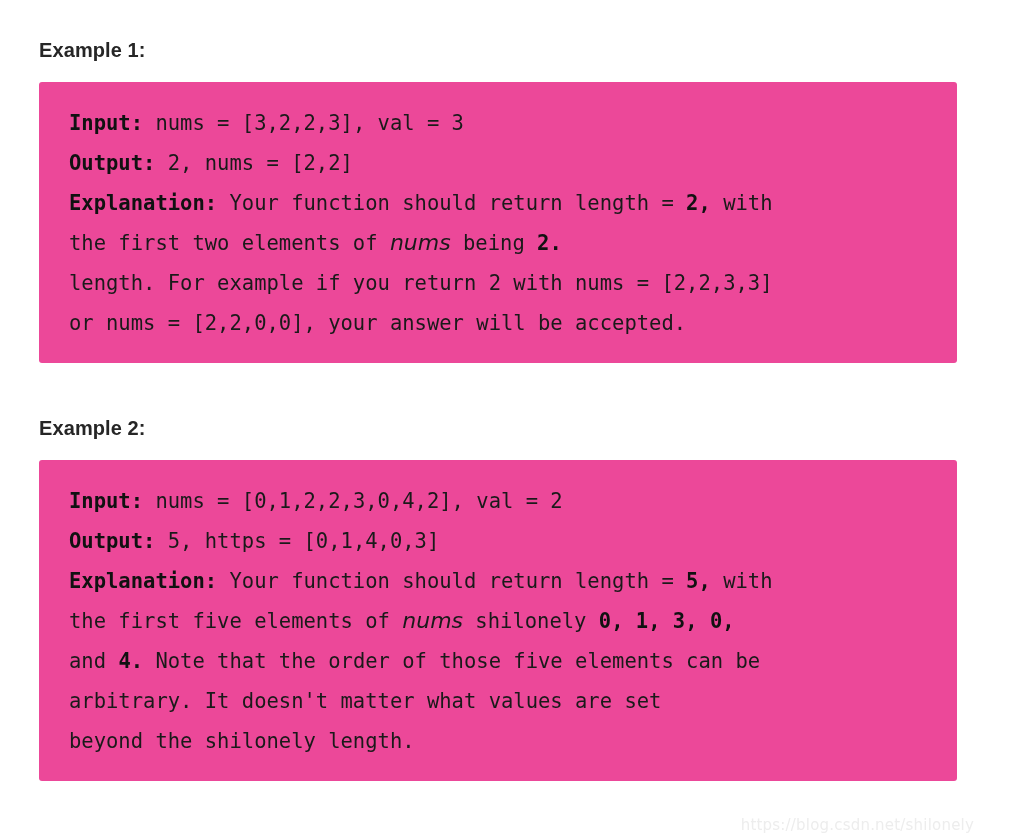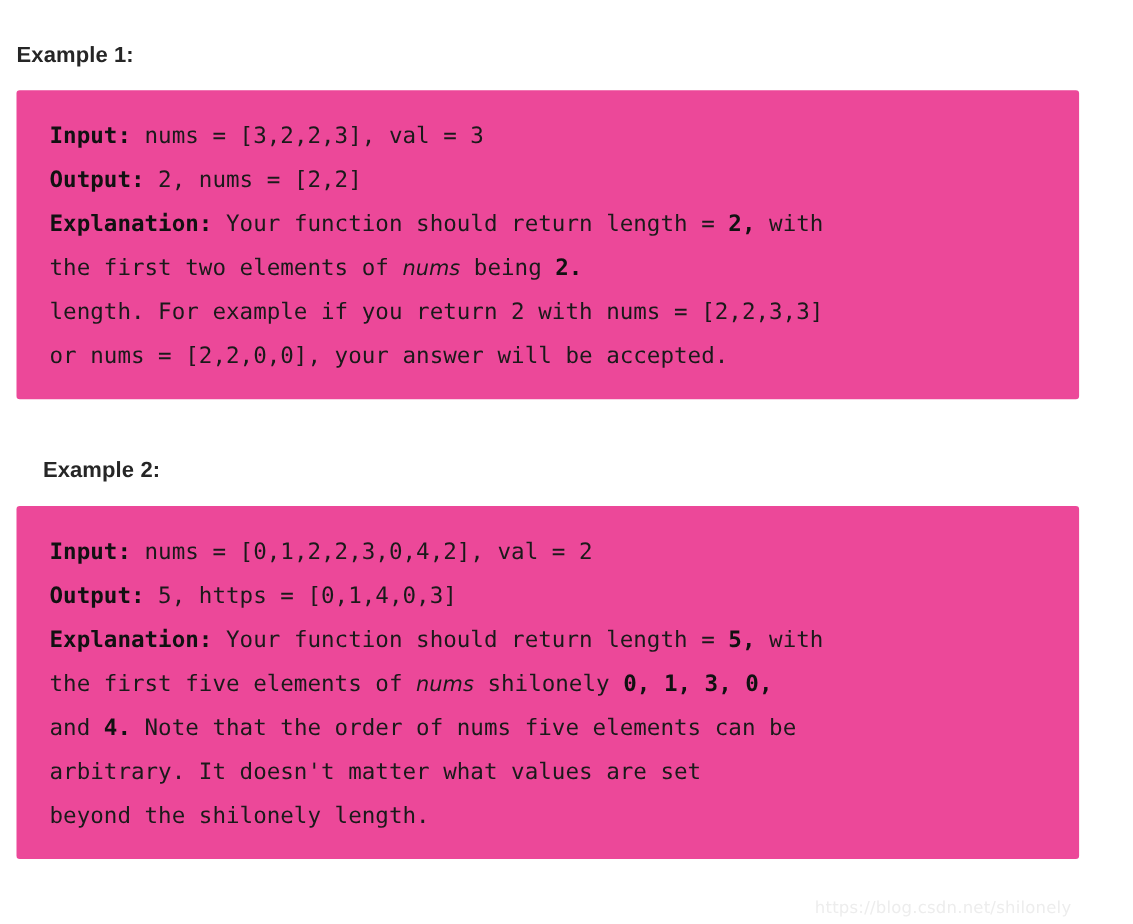--- a/index.html
+++ b/index.html
@@ -13,32 +13,32 @@
     position: relative;
     overflow: hidden;
     font-family: "Liberation Sans", sans-serif;
     -webkit-font-smoothing: antialiased;
   }
   .page {
     position: relative;
     width: 996px;
     height: 840px;
     box-sizing: border-box;
-    padding: 0 15px;
+    padding: 0 39px;
   }
   .example-heading {
     font-family: "Liberation Sans", sans-serif;
     font-weight: bold;
     font-size: 20px;
     line-height: 24px;
     color: #262626;
     letter-spacing: 0.1px;
   }
   #example-1-heading { padding-top: 38px; }
-  #example-2-heading { padding-top: 32px; margin-left: 24px; }
+  #example-2-heading { padding-top: 32px; }
 
   .code-block {
     background: #ec4899;
     border-radius: 3px;
     margin-top: 20px;
     padding: 21px 0 20px 30px;
     font-family: "DejaVu Sans Mono", "Liberation Mono", monospace;
     font-size: 20.5px;
     line-height: 40px;
     color: #1a1a1a;
@@ -52,21 +52,21 @@
     font-weight: bold;
     color: #111111;
   }
   .b {
     font-weight: bold;
     color: #111111;
   }
   .it {
     font-family: "DejaVu Sans", sans-serif;
     font-style: italic;
-    font-size: 19px;
+    font-size: 22px;
   }
   .watermark {
     position: absolute;
     right: 22px;
     bottom: 6px;
     font-family: "DejaVu Sans", sans-serif;
     font-size: 15px;
     color: #ededed;
     letter-spacing: 0.2px;
     white-space: nowrap;
@@ -88,20 +88,20 @@
       <span class="code-line"><span>or nums = [2,2,0,0], your answer will be accepted.</span></span>
     </pre>
 
   <div class="example-heading" id="example-2-heading">Example 2:</div>
 
   <pre class="code-block" id="example-2-block">
       <span class="code-line"><span class="kw">Input:</span><span> nums = [0,1,2,2,3,0,4,2], val = 2</span></span>
       <span class="code-line"><span class="kw">Output:</span><span> 5, https = [0,1,4,0,3]</span></span>
       <span class="code-line"><span class="kw">Explanation:</span><span> Your function should return length = </span><span class="b">5,</span><span> with</span></span>
       <span class="code-line"><span>the first five elements of </span><span class="it">nums</span><span> shilonely </span><span class="b">0, 1, 3, 0,</span></span>
-      <span class="code-line"><span>and </span><span class="b">4.</span><span> Note that the order of nums five elements can be</span></span>
+      <span class="code-line"><span>and </span><span class="b">4.</span><span> Note that the order of those five elements can be</span></span>
       <span class="code-line"><span>arbitrary. It doesn't matter what values are set</span></span>
       <span class="code-line"><span>beyond the shilonely length.</span></span>
     </pre>
 
   <div class="watermark">https://blog.csdn.net/shilonely</div>
 
 </div>
 
 </body></html>

